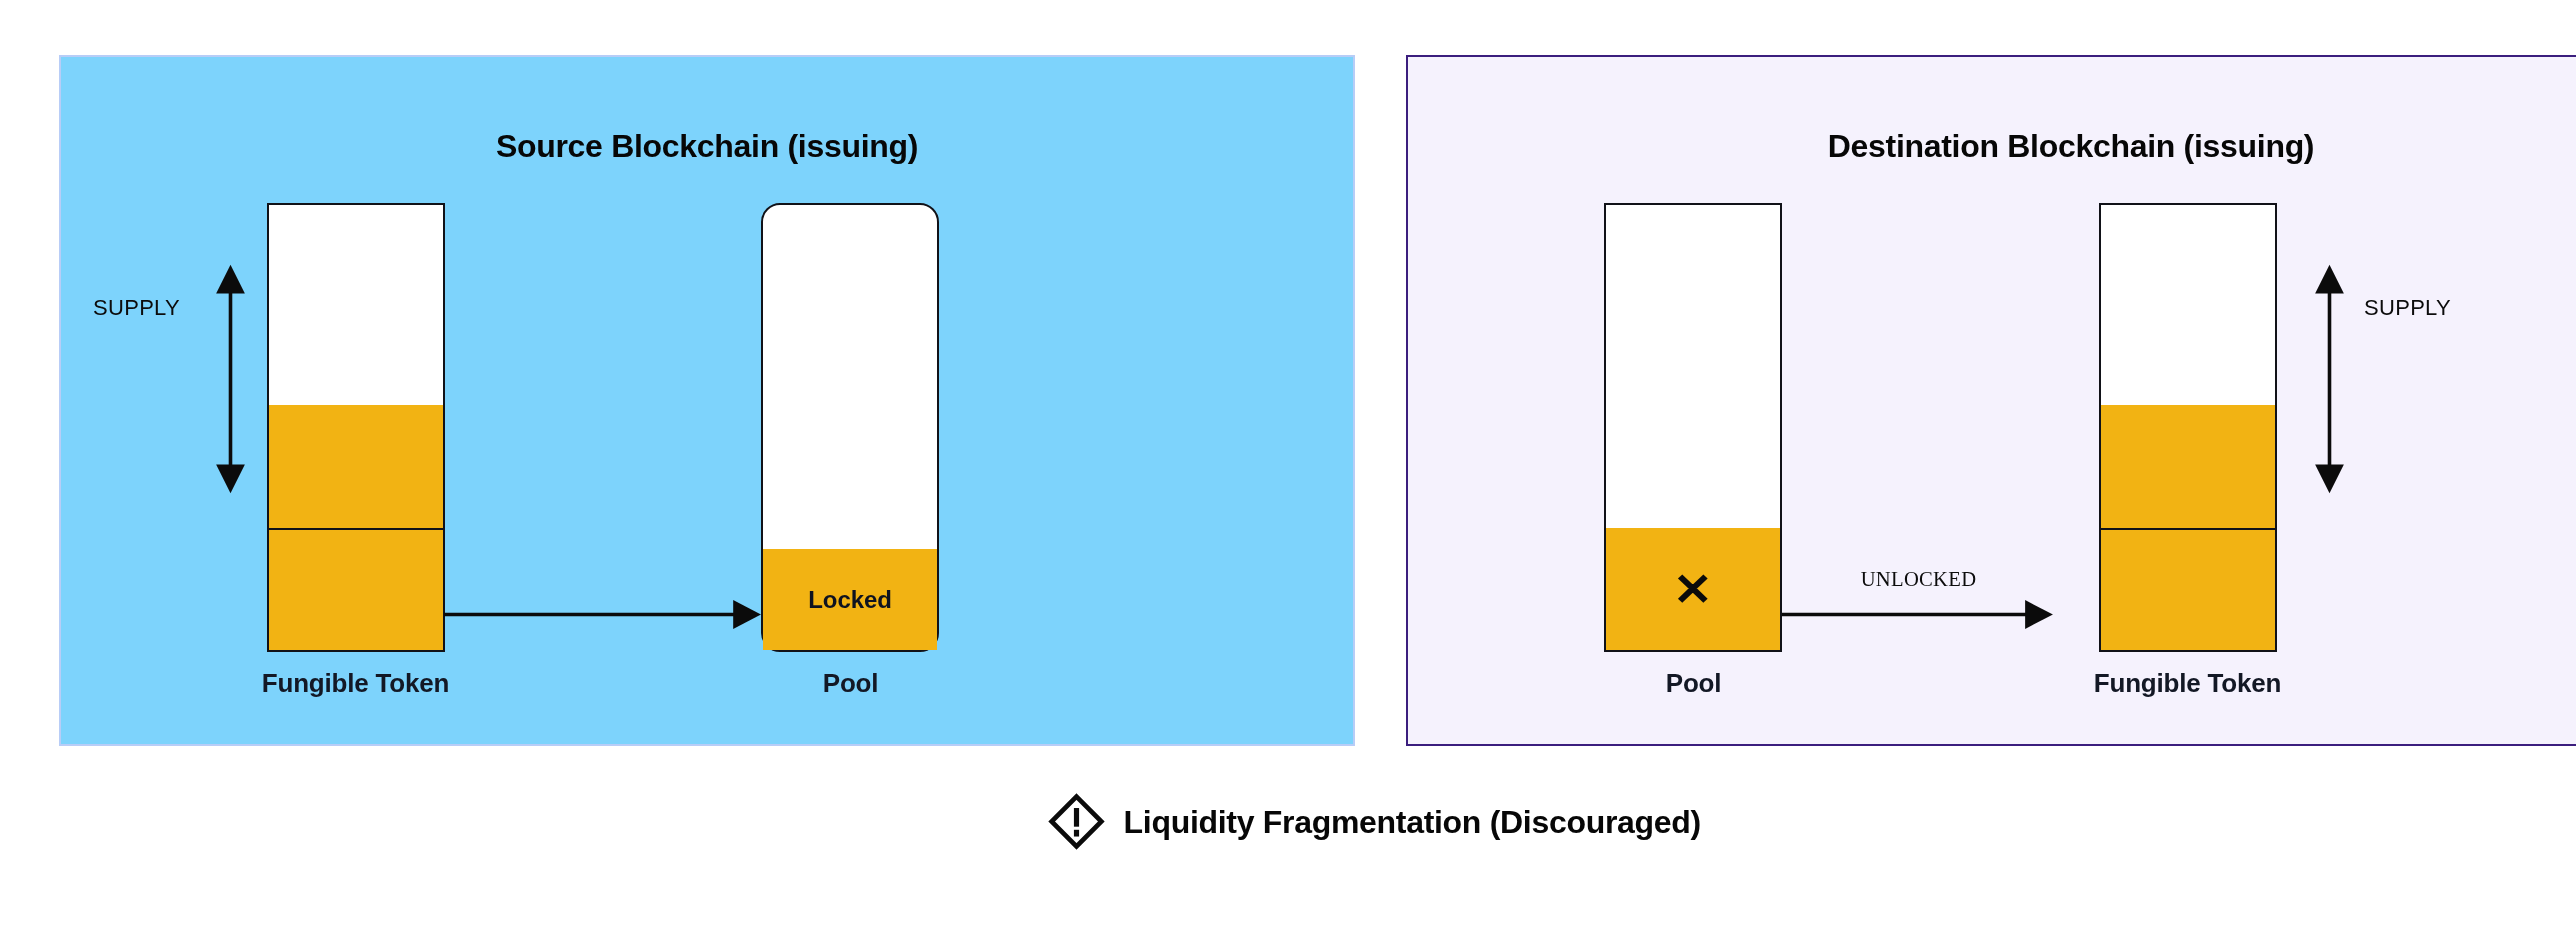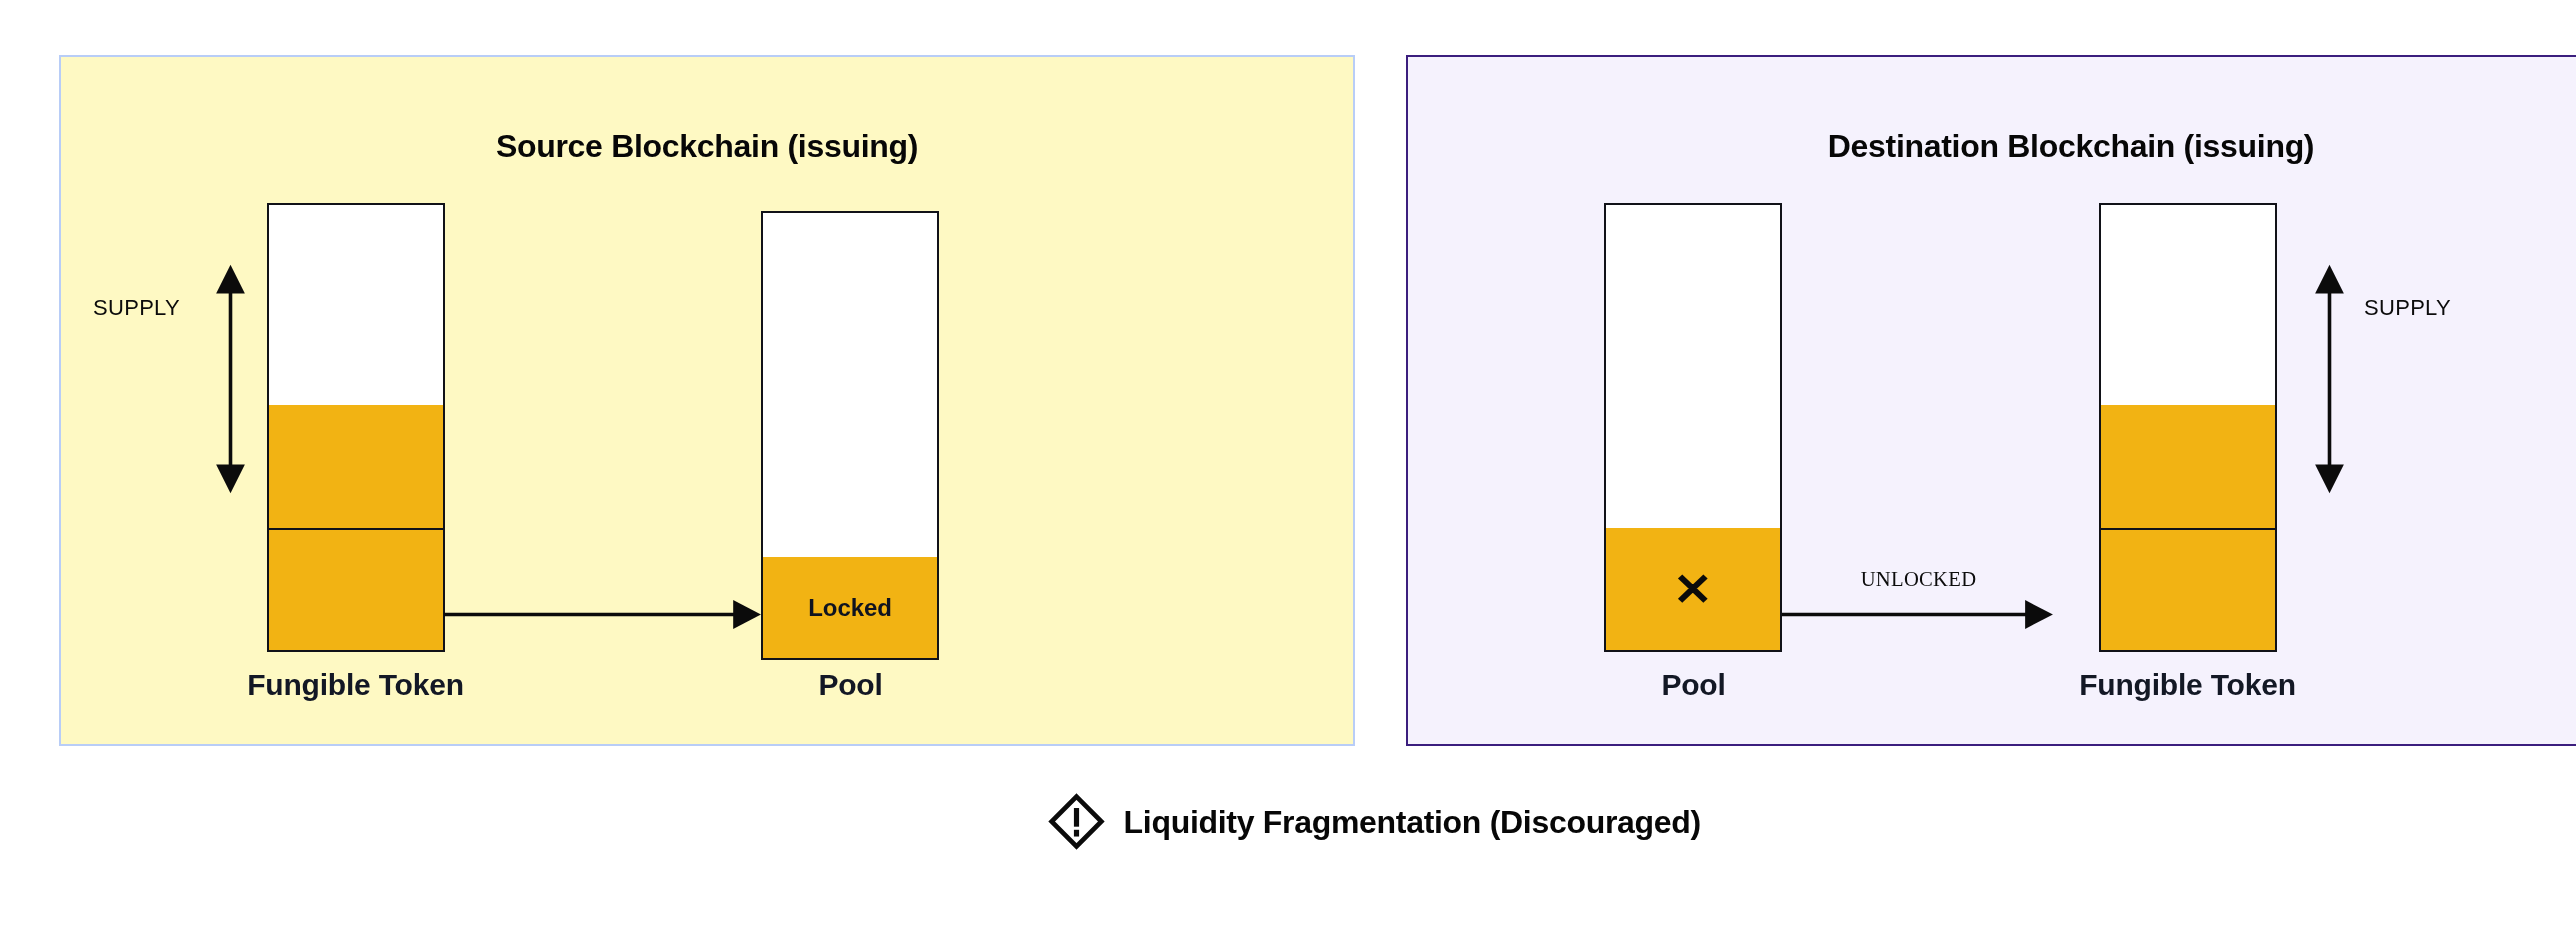--- a/index.html
+++ b/index.html
@@ -1,41 +1,41 @@
 <!DOCTYPE html>
 <html style="font-size:8.2px"><head>
 <meta charset="utf-8">
 <style>
   html,body{margin:0;padding:0;background:#ffffff;}
   body{width:2749px;height:938px;position:relative;overflow:hidden;
        font-family:"Liberation Sans", sans-serif;}
 
   .panel{position:absolute;box-sizing:border-box;}
   #panel-source{left:59px;top:55px;width:1296px;height:691px;
-      background:#fef9c3;border:2.1px solid #B8CDF7;}
+      background:#7dd3fc;border:2.1px solid #B8CDF7;}
   #panel-dest{left:1406px;top:55px;width:1330px;height:691px;
       background:#F5F2FD;border:2.6px solid #3B1E7E;}
 
   .panel-title{position:absolute;left:0;right:0;top:73px;text-align:center;
       font-size:32px;font-weight:700;color:#070707;letter-spacing:-0.3px;
       line-height:1;white-space:nowrap;}
 
   
   .bar{position:absolute;box-sizing:border-box;border:2.1px solid #111218;
        background:#ffffff;width:178px;height:449px;}
   .seg{position:absolute;left:0;right:0;box-sizing:border-box;
        background:#F2B313;display:flex;align-items:center;justify-content:center;}
   .seg.divider{border-top:2.1px solid #111218;}
   .seg-label{font-size:24px;font-weight:700;color:#0F1320;letter-spacing:-0.1px;
        line-height:1;}
   .seg-x{font-size:45px;font-weight:900;color:#0B0B0B;line-height:1;
        transform:scaleX(1.05);}
 
   .bar-caption{position:absolute;text-align:center;width:309px;
-       font-size:30px;font-weight:700;color:#131825;letter-spacing:-0.2px;
+       font-size:26px;font-weight:700;color:#131825;letter-spacing:-0.2px;
        line-height:1;white-space:nowrap;}
 
   
   .supply-arrow{position:absolute;}
   .supply-label{position:absolute;font-size:22px;font-weight:400;color:#0C0C0C;
        letter-spacing:0.3px;line-height:1;white-space:nowrap;}
 
   
   .flow-arrow{position:absolute;}
   .flow-label{position:absolute;font-size:20.6px;font-weight:400;color:#0C0C0C;
@@ -70,21 +70,21 @@
       <span class="seg-label"></span>
     </div>
   </div>
   <div class="bar-caption" style="left:140px;top:613px;">Fungible Token</div>
 
   <svg class="flow-arrow" style="left:383px;top:542px;" width="319" height="31" viewBox="0 0 620 60">
     <line x1="0" y1="30" x2="578" y2="30" stroke="#0B0B0B" stroke-width="7"></line>
     <polygon points="616,30 562,58 562,2" fill="#0B0B0B"></polygon>
   </svg>
 
-  <div class="bar" style="left:700px;top:154px;">
+  <div class="bar" style="left:700px;top:146px;border-radius:19px;">
     <div class="seg" style="bottom:0;height:101px;">
       <span class="seg-label">Locked</span>
     </div>
   </div>
   <div class="bar-caption" style="left:635px;top:613px;">Pool</div>
 </div>
 
 <div class="panel" id="panel-dest">
 
   <div class="panel-title">Destination Blockchain (issuing)</div>

